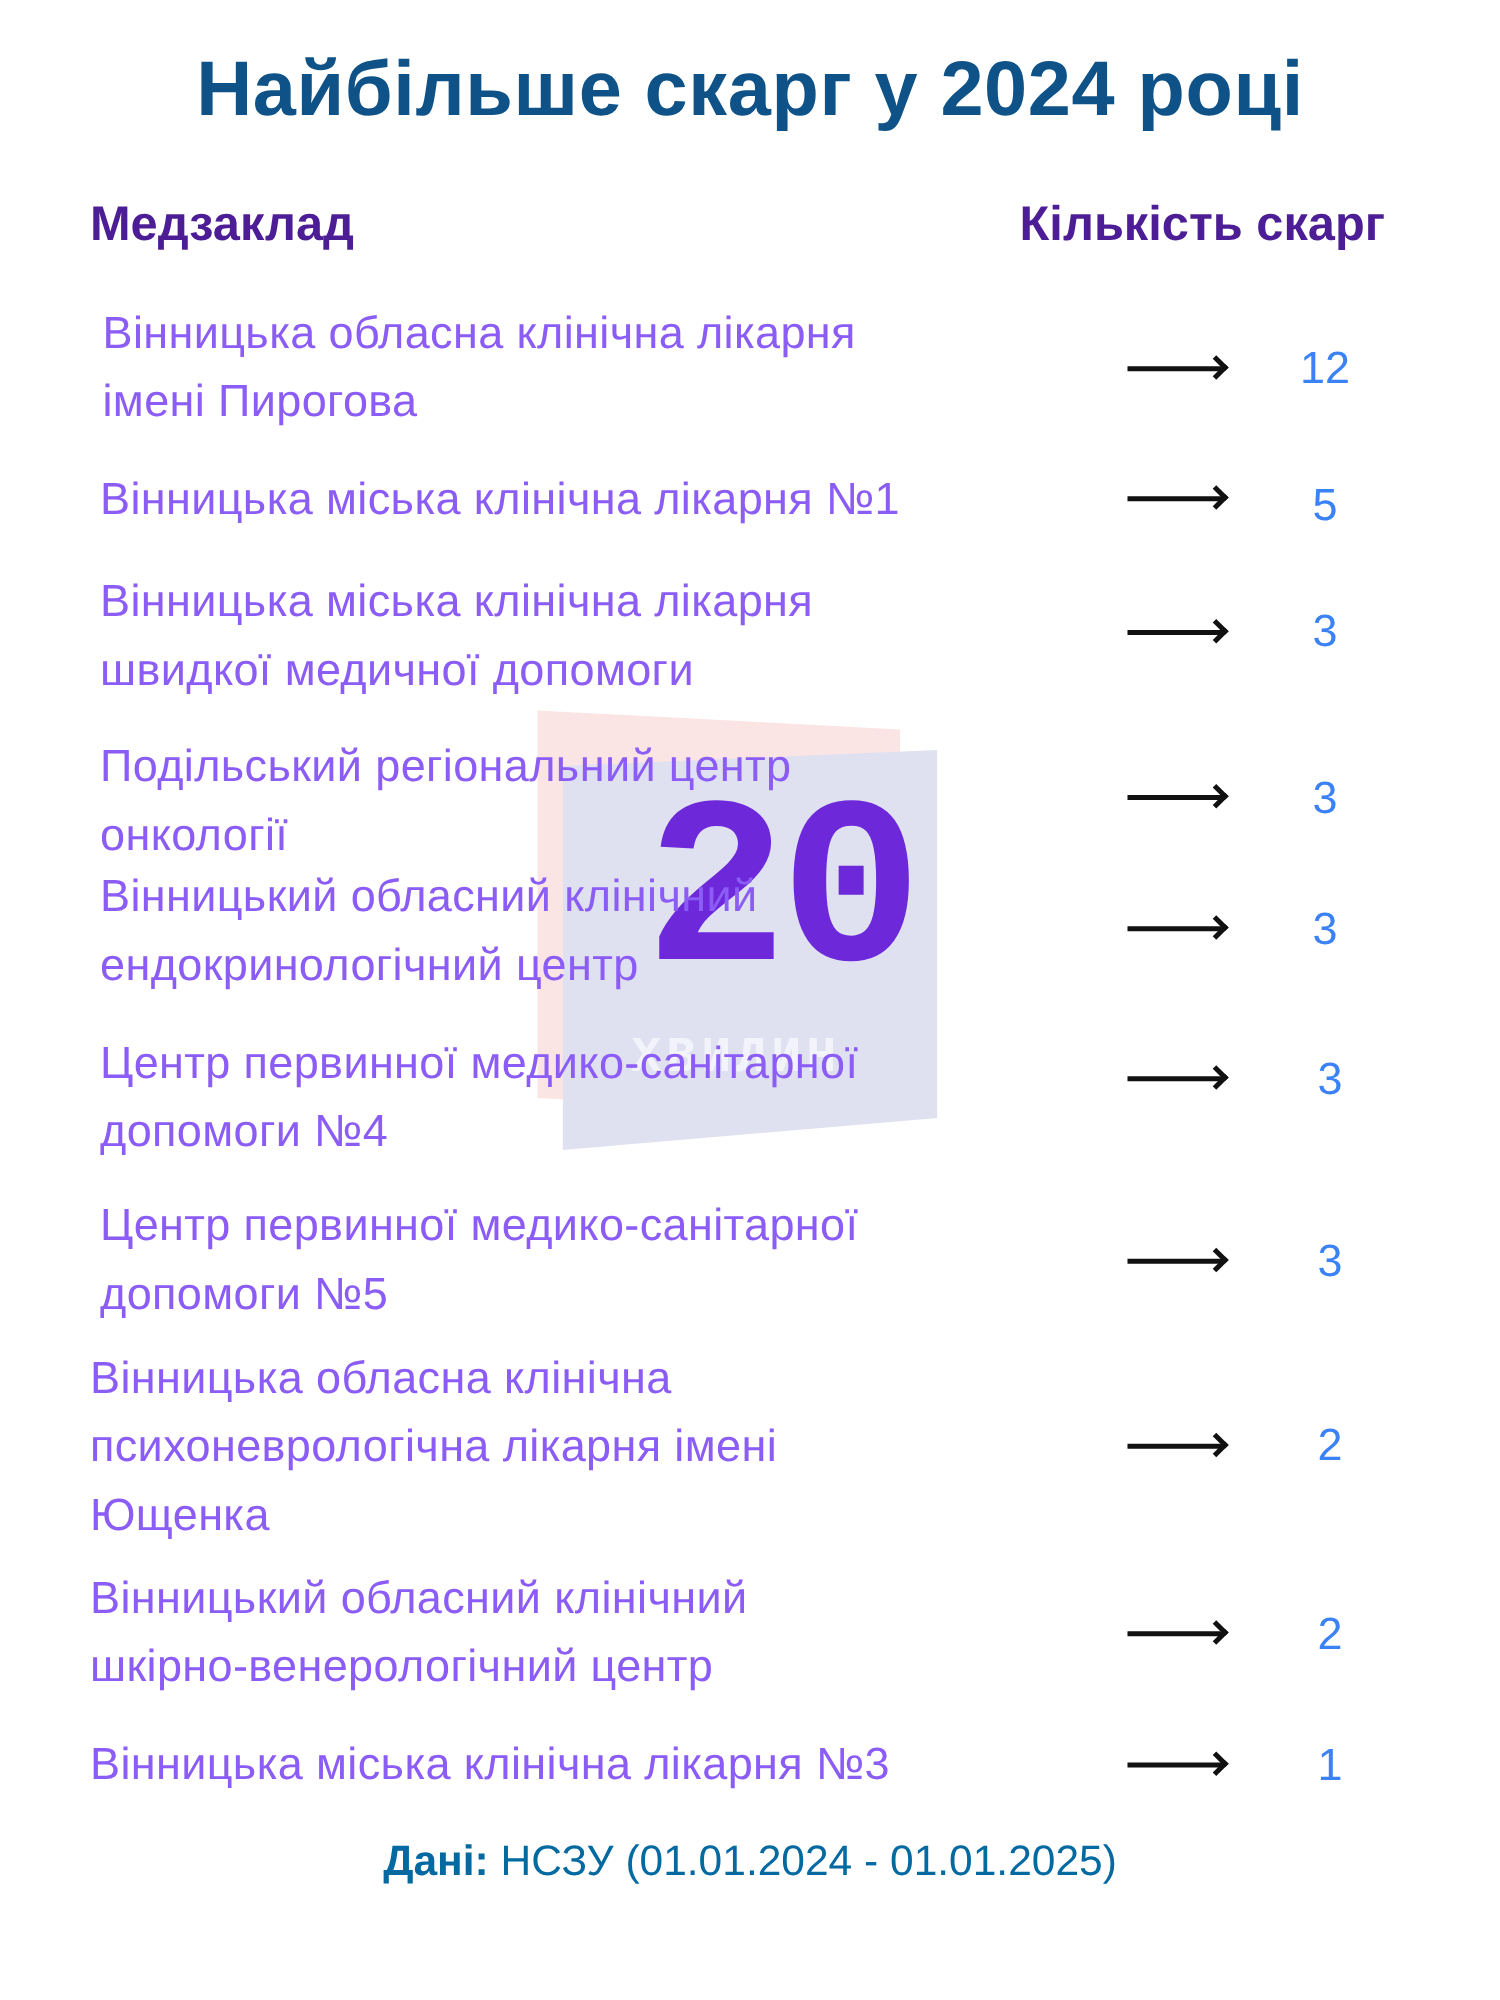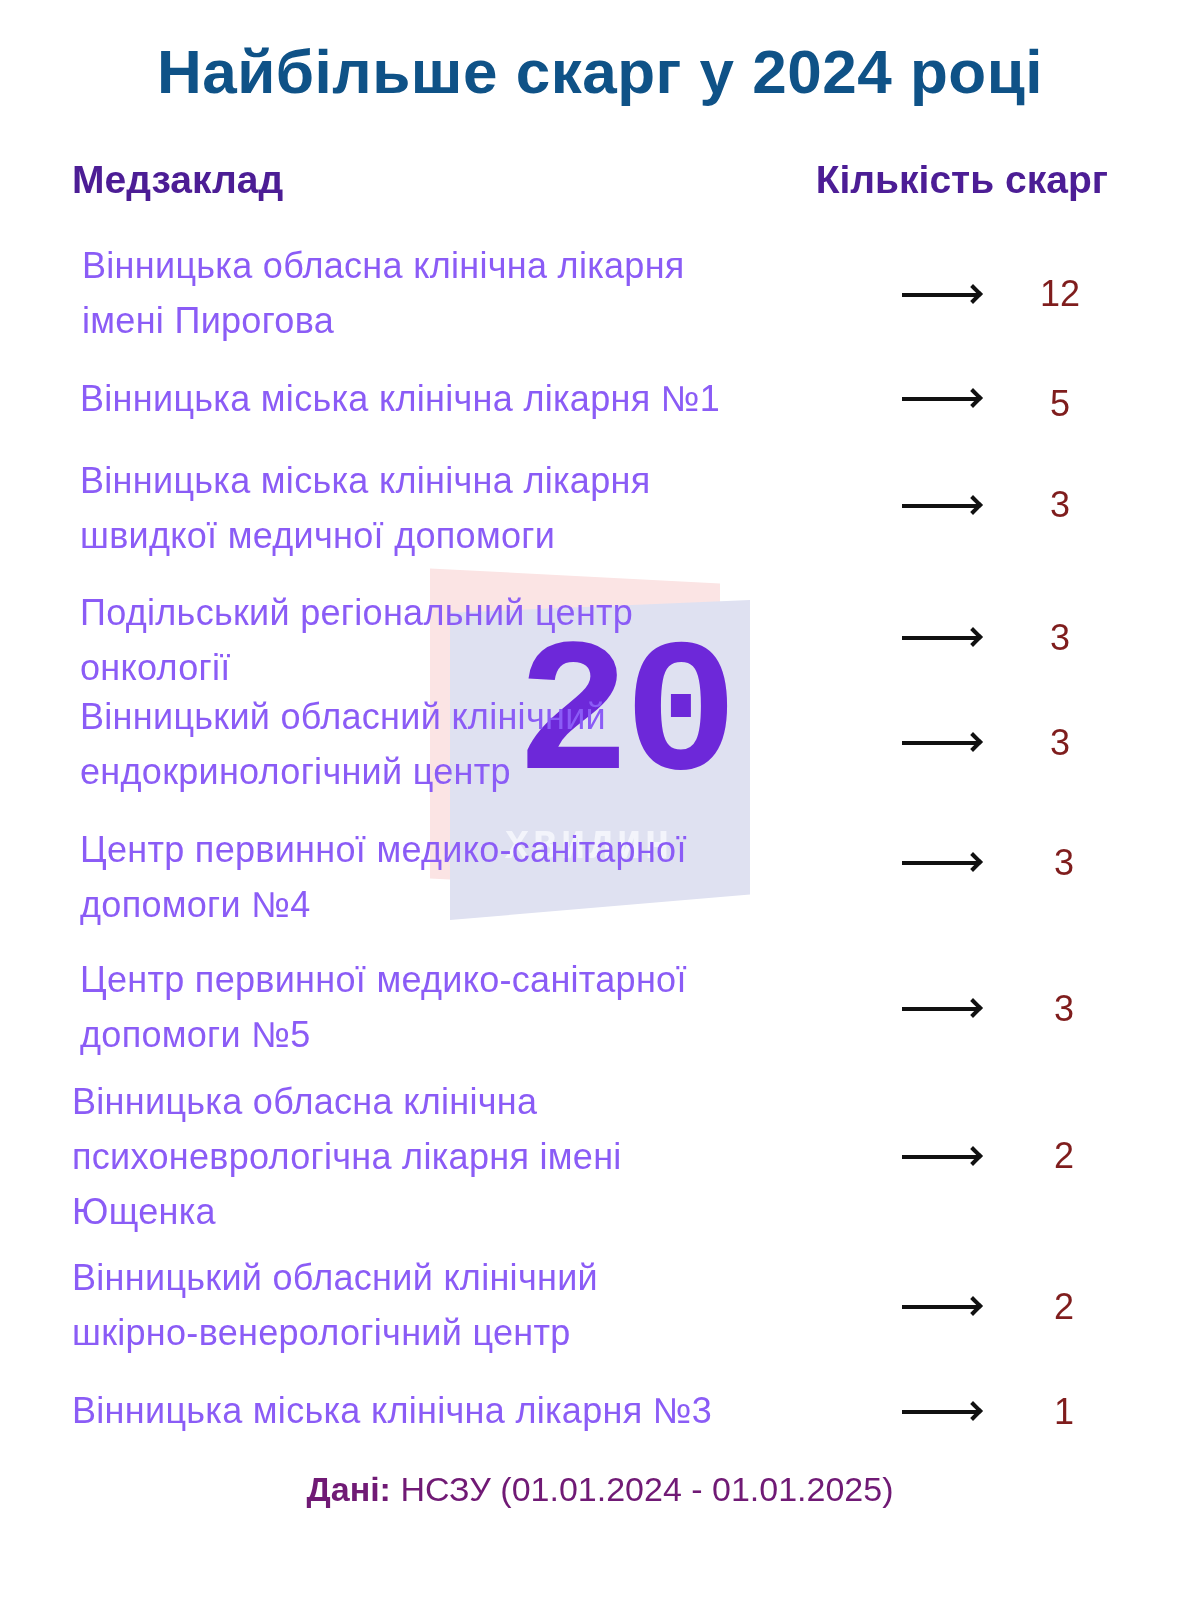--- a/index.html
+++ b/index.html
@@ -15,22 +15,22 @@
              color: #f3f4fb; letter-spacing: 4px; font-family: Liberation Mono, monospace; }
   .title { position: absolute; left: 0; width: 1200px; top: 36px; text-align: center;
            font-size: 62px; font-weight: 700; color: #0f5287; letter-spacing: 0.5px; }
   .hdr { position: absolute; top: 158px; font-size: 39px; font-weight: 700; color: #4c1d95; }
   .hdr-left { left: 72px; }
   .hdr-right { right: 92px; }
   .row-name { position: absolute; font-size: 36px; line-height: 55px; color: #8b5cf6; white-space: pre-line; letter-spacing: 0.3px; }
   .arrow { position: absolute; left: 902px; width: 76px; height: 4px; background: #111; }
   .arrow::after { content: ""; position: absolute; right: -2px; top: -6px; width: 10px; height: 10px;
                   border-right: 4px solid #111; border-top: 4px solid #111; transform: rotate(45deg); }
-  .count { position: absolute; width: 80px; text-align: center; font-size: 36px; color: #7f1d1d; }
-  .footer { position: absolute; left: 0; width: 1200px; top: 1470px; text-align: center; font-size: 34px; color: #701a75; }
+  .count { position: absolute; width: 80px; text-align: center; font-size: 36px; color: #3b82f6; }
+  .footer { position: absolute; left: 0; width: 1200px; top: 1470px; text-align: center; font-size: 34px; color: #0369a1; }
   .footer b { font-weight: 700; }
 </style>
 </head>
 <body>
 
 <div class="wm-back"></div>
 <div class="wm-front"></div>
 <div class="wm-num">20</div>
 <div class="wm-word">ХВИЛИН</div>
 

